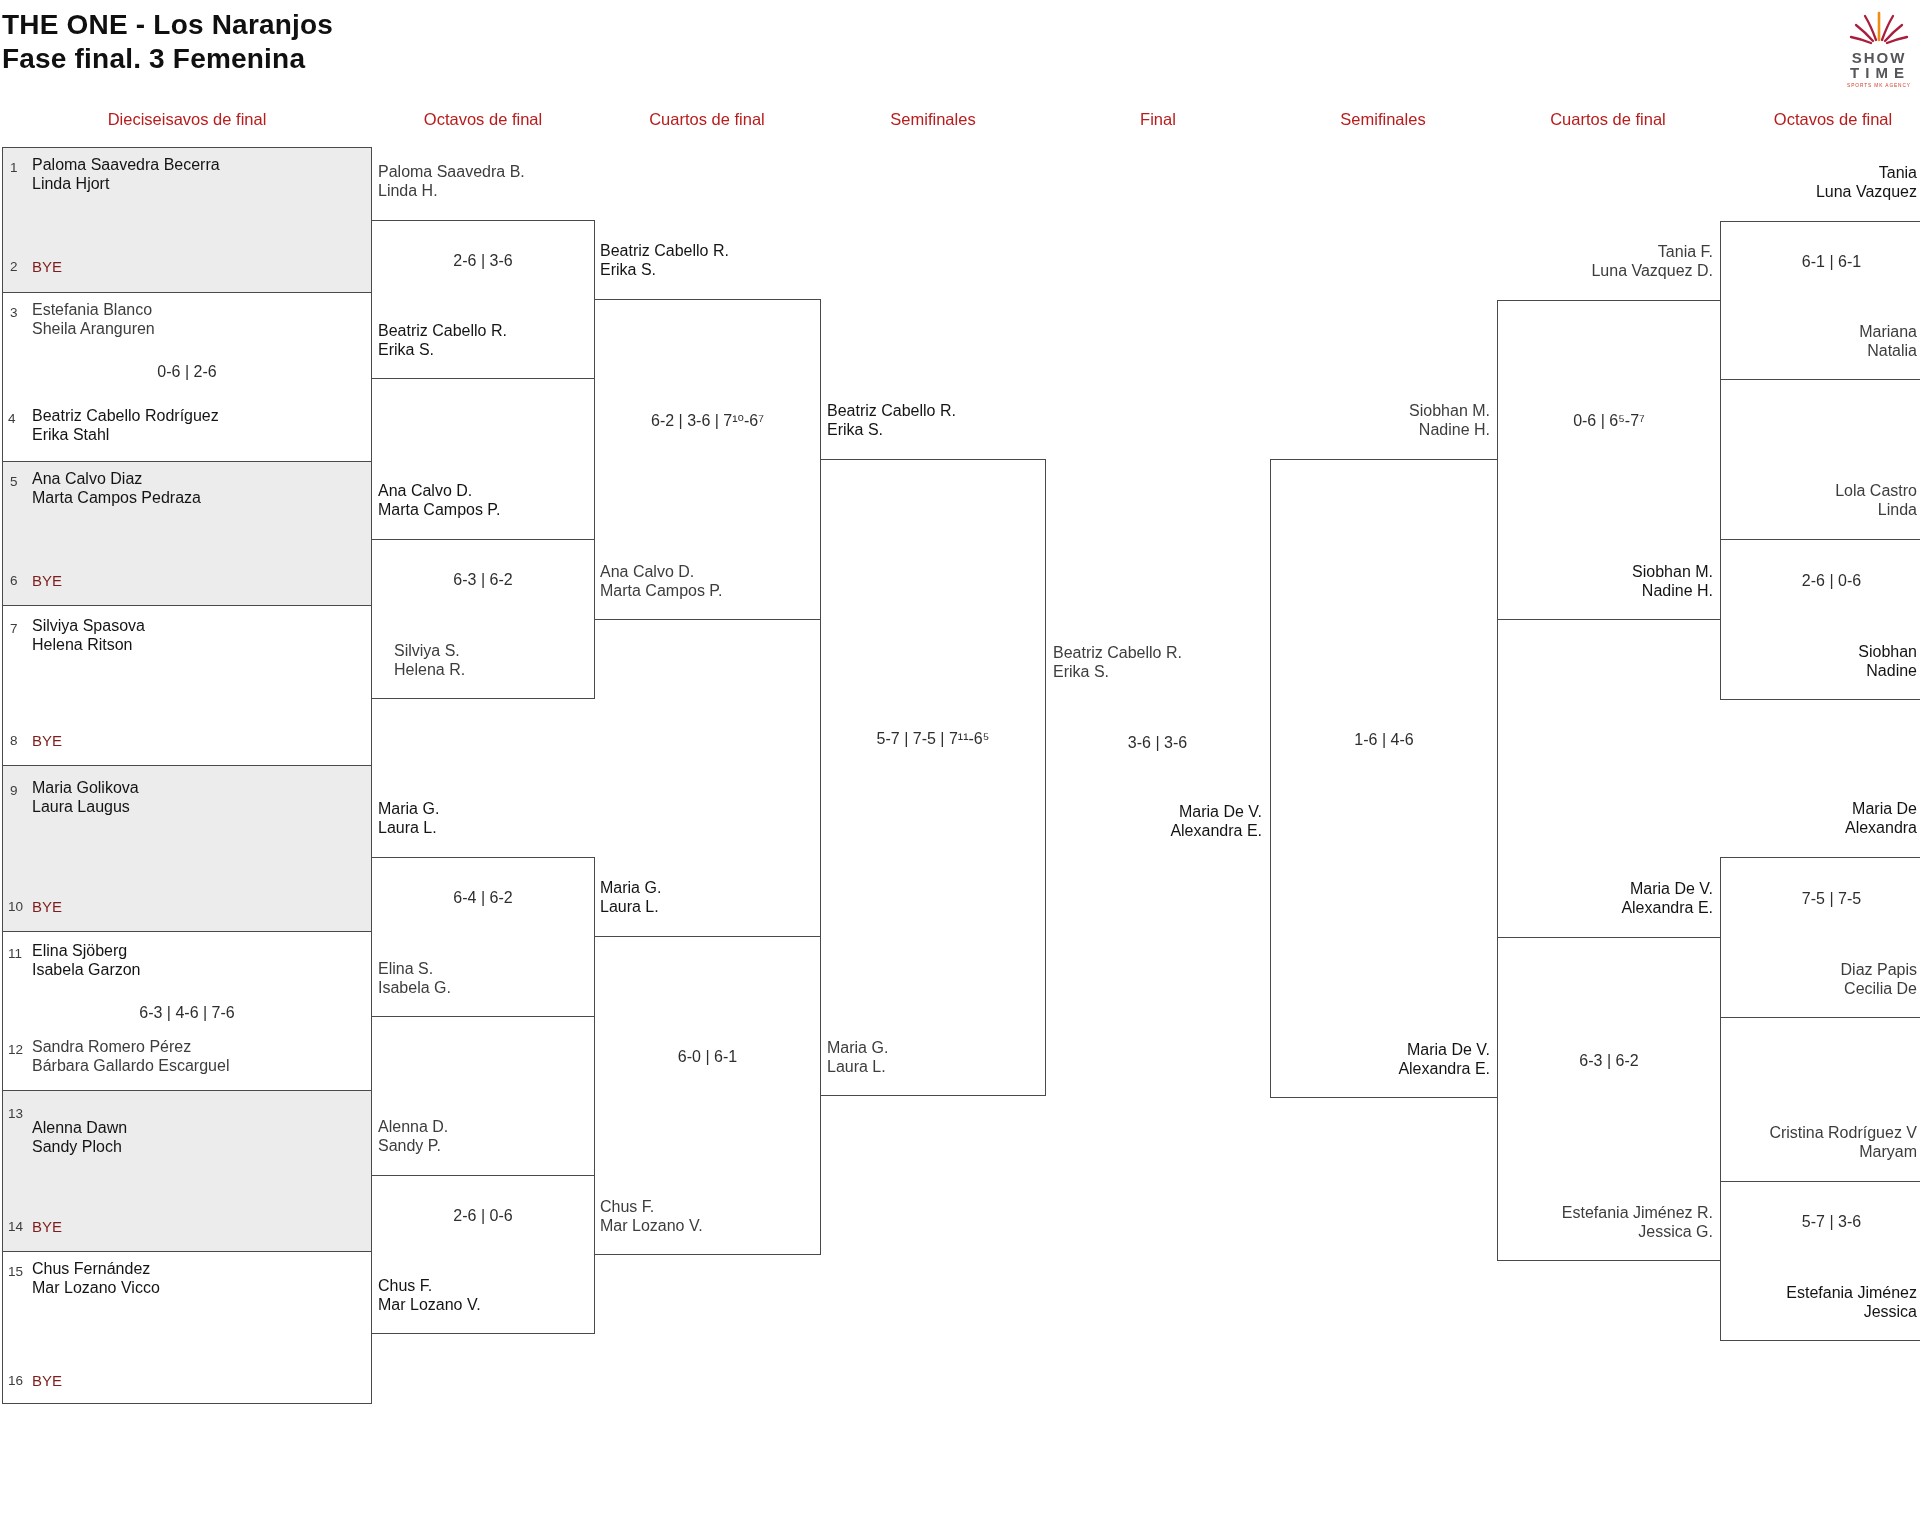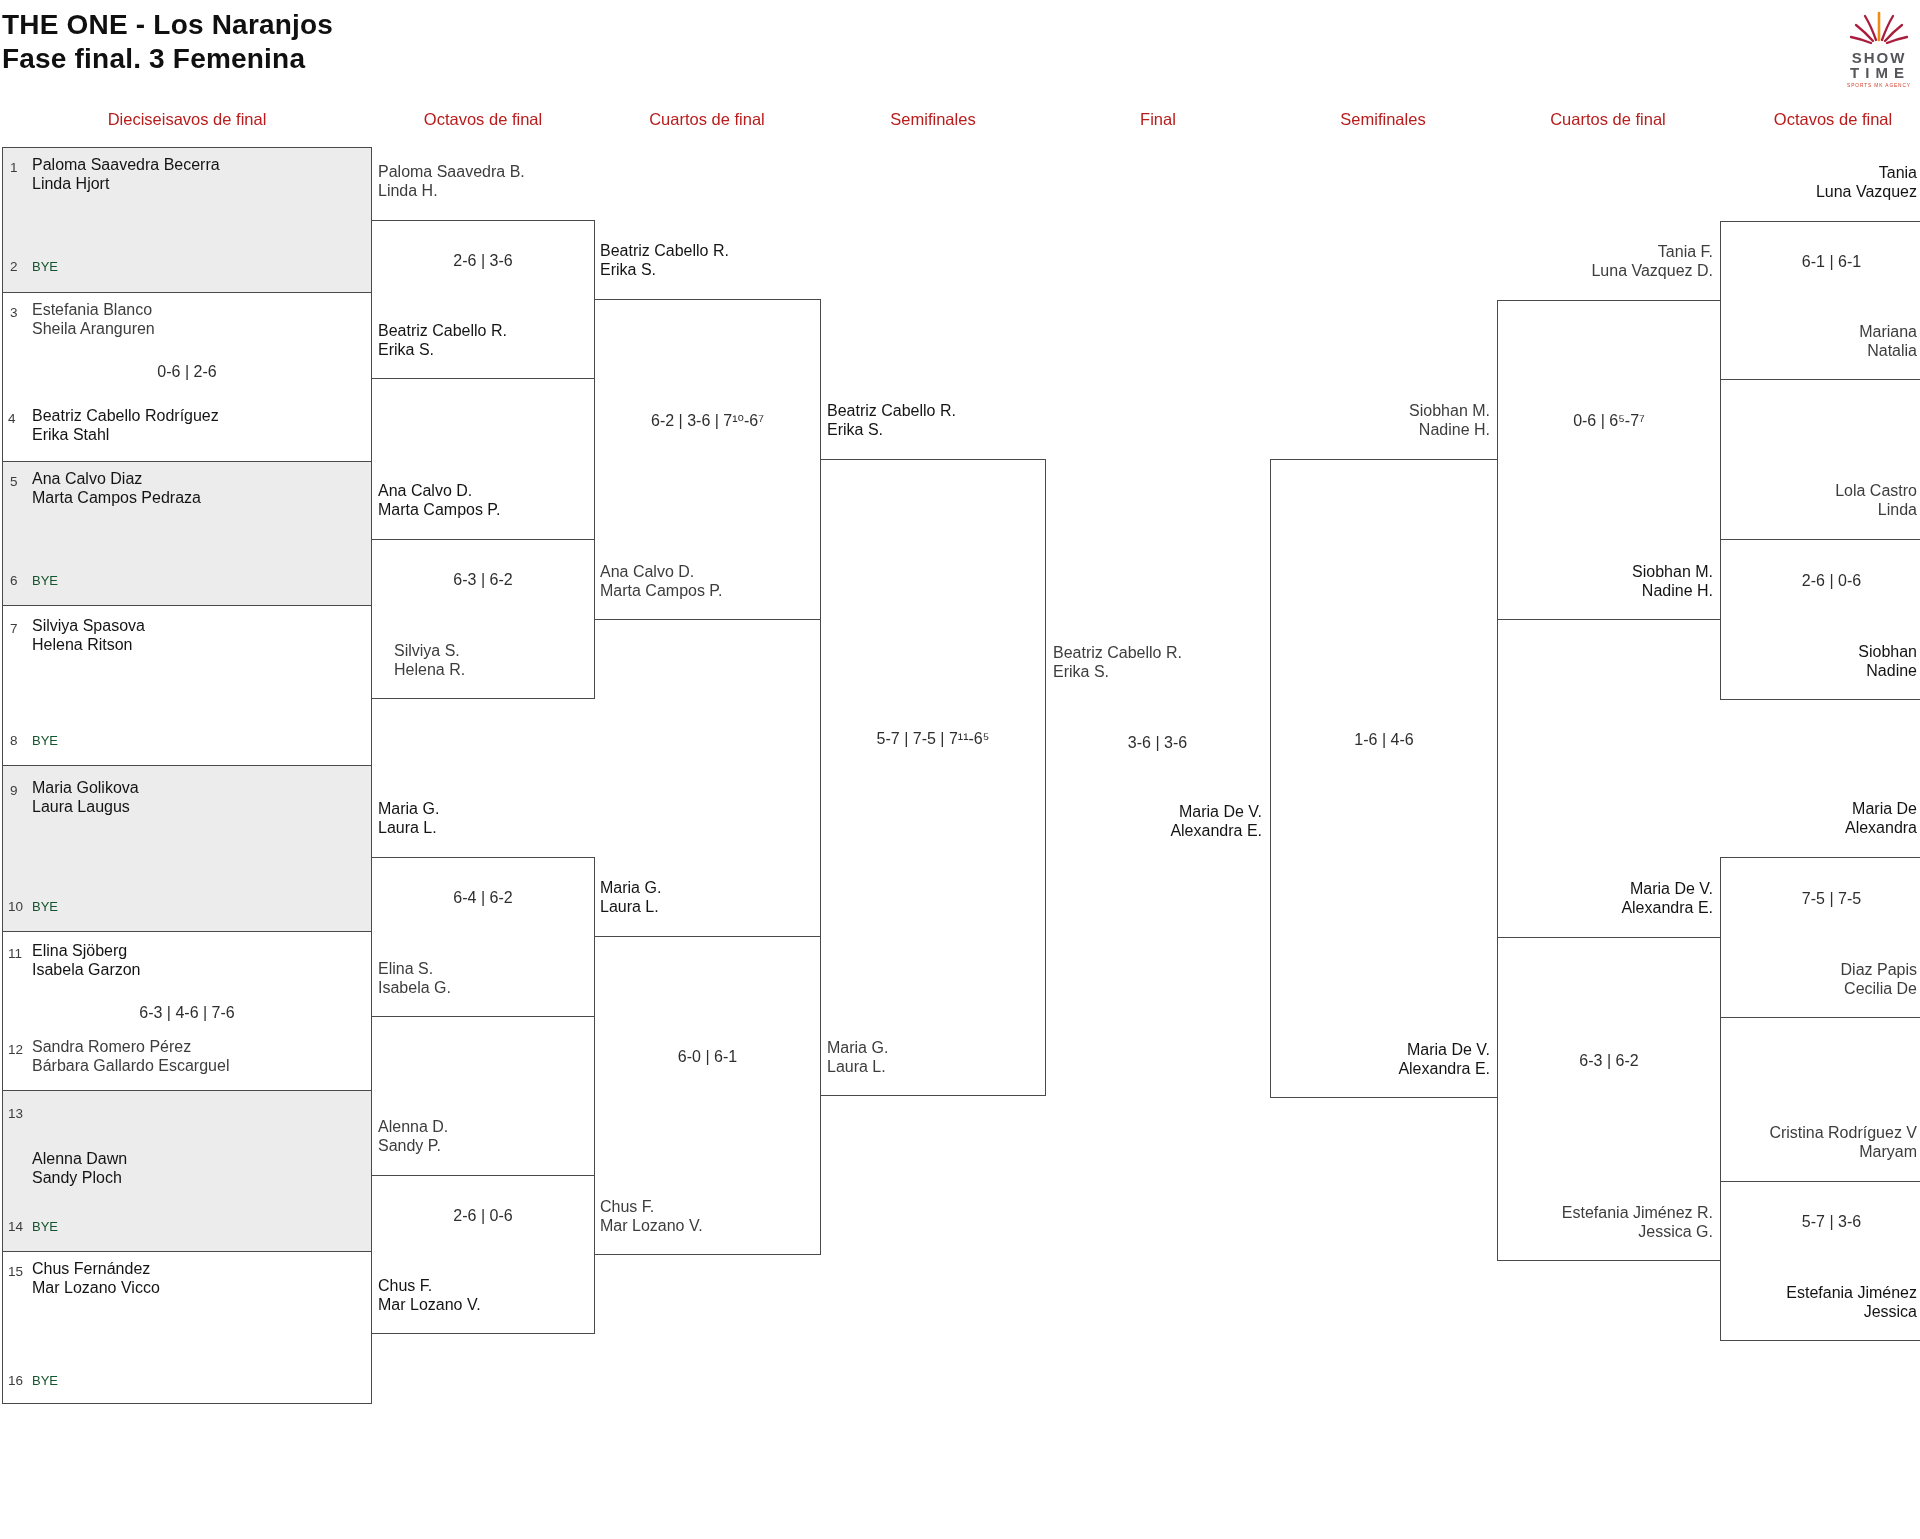--- a/index.html
+++ b/index.html
@@ -10,21 +10,21 @@
   .hdr{position:absolute;top:110px;width:240px;text-align:center;
        font-size:16.5px;color:#b91c1c;}
   .bx{position:absolute;border:1px solid #4a4a4a;box-sizing:border-box;background:transparent;}
   .gray{background:#ececec;}
   .tl{position:absolute;font-size:16px;line-height:19px;color:#3d3d3d;white-space:nowrap;}
   .tl.b{font-weight:400;color:#141414;}
   .tr{text-align:right;}
   .sc{position:absolute;font-size:16px;line-height:19px;color:#2e2e2e;
       text-align:center;white-space:nowrap;}
   .num{position:absolute;font-size:13.5px;line-height:16px;color:#3d3d3d;}
-  .bye{position:absolute;font-size:13px;line-height:17px;color:#14532d;}
+  .bye{position:absolute;font-size:15px;line-height:17px;color:#7f1d1d;}
   .logo{position:absolute;left:1843px;top:6px;width:72px;height:84px;}
 </style>
 </head>
 <body>
 
 <div class="title">
   <div>THE ONE - Los Naranjos</div>
   <div>Fase final. 3 Femenina</div>
 </div>
 
@@ -128,21 +128,21 @@
     <div>Isabela Garzon</div>
 </div>
 <div class="sc" style="left:2px;top:1003px;width:370px">6-3 | 4-6 | 7-6</div>
 <div class="num" style="left:8px;top:1042px">12</div>
 <div class="tl" style="left:32px;top:1037px">
   <div>Sandra Romero Pérez</div>
     <div>Bárbara Gallardo Escarguel</div>
 </div>
 
 <div class="num" style="left:8px;top:1106px">13</div>
-<div class="tl b" style="left:32px;top:1149px">
+<div class="tl b" style="left:32px;top:1118px">
   <div>Alenna Dawn</div>
     <div>Sandy Ploch</div>
 </div>
 <div class="num" style="left:8px;top:1219px">14</div>
 <div class="bye" style="left:32px;top:1218px">BYE</div>
 
 <div class="num" style="left:8px;top:1264px">15</div>
 <div class="tl b" style="left:32px;top:1259px">
   <div>Chus Fernández</div>
     <div>Mar Lozano Vicco</div>

